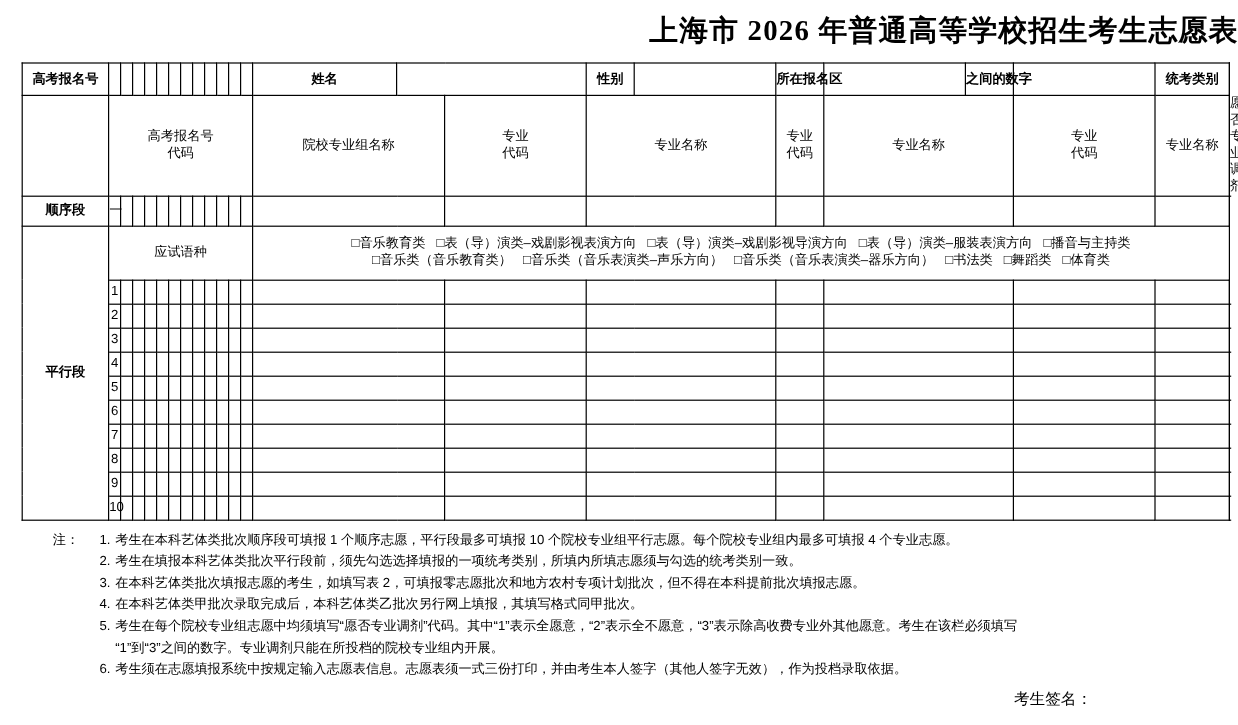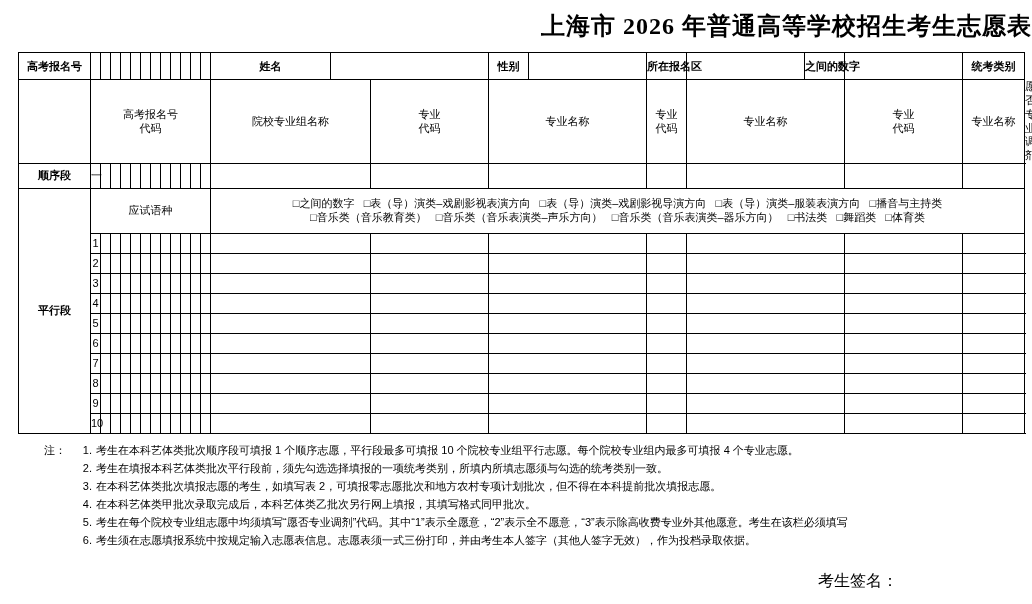--- a/index.html
+++ b/index.html
@@ -98,24 +98,24 @@
   }
   .notes .note-head {
     width: 30px;
     flex: none;
   }
   .notes .note-body {
     flex: 1;
   }
   .sign {
     position: absolute;
-    right: 134px;
+    right: 122px;
     bottom: 10px;
     font-family: "Liberation Sans", "DejaVu Sans", sans-serif;
-    font-size: 16px;
+    font-size: 13px;
     line-height: 1.7;
     text-align: right;
   }
   .sign .date-row span { margin-right: 24px; }
 </style>
 </head>
 <body>
 
 <div class="page">
 
@@ -228,21 +228,21 @@
         <td></td>
         <td colspan="2"></td>
         <td></td>
       </tr>
 
       <tr class="row4">
         <td rowspan="11" class="vert-label">平行段</td>
         <td colspan="12">应试语种</td>
         <td colspan="10" class="majorbox">
           <div>
-            <span>□之间的数字</span>&nbsp;&nbsp;
+            <span>□音乐教育类</span>&nbsp;&nbsp;
             <span>□表（导）演类–戏剧影视表演方向</span>&nbsp;&nbsp;
             <span>□表（导）演类–戏剧影视导演方向</span>&nbsp;&nbsp;
             <span>□表（导）演类–服装表演方向</span>&nbsp;&nbsp;
             <span>□播音与主持类</span>
           </div>
           <div>
             <span>□音乐类（音乐教育类）</span>&nbsp;&nbsp;
             <span>□音乐类（音乐表演类–声乐方向）</span>&nbsp;&nbsp;
             <span>□音乐类（音乐表演类–器乐方向）</span>&nbsp;&nbsp;
             <span>□书法类</span>&nbsp;&nbsp;
@@ -497,20 +497,25 @@
       <div class="note-num">4.</div>
       <div class="note-body">在本科艺体类甲批次录取完成后，本科艺体类乙批次另行网上填报，其填写格式同甲批次。</div>
     </div>
     <div class="note-line">
       <div class="note-head"></div>
       <div class="note-num">5.</div>
       <div class="note-body">考生在每个院校专业组志愿中均须填写“愿否专业调剂”代码。其中“1”表示全愿意，“2”表示全不愿意，“3”表示除高收费专业外其他愿意。考生在该栏必须填写</div>
     </div>
     <div class="note-line">
       <div class="note-head"></div>
+      <div class="note-num"></div>
+      <div class="note-body">“1”到“3”之间的数字。专业调剂只能在所投档的院校专业组内开展。</div>
+    </div>
+    <div class="note-line">
+      <div class="note-head"></div>
       <div class="note-num">6.</div>
       <div class="note-body">考生须在志愿填报系统中按规定输入志愿表信息。志愿表须一式三份打印，并由考生本人签字（其他人签字无效），作为投档录取依据。</div>
     </div>
   </div>
 
   <div class="sign">
     <div>考生签名：</div>
   </div>
 
 </div>

